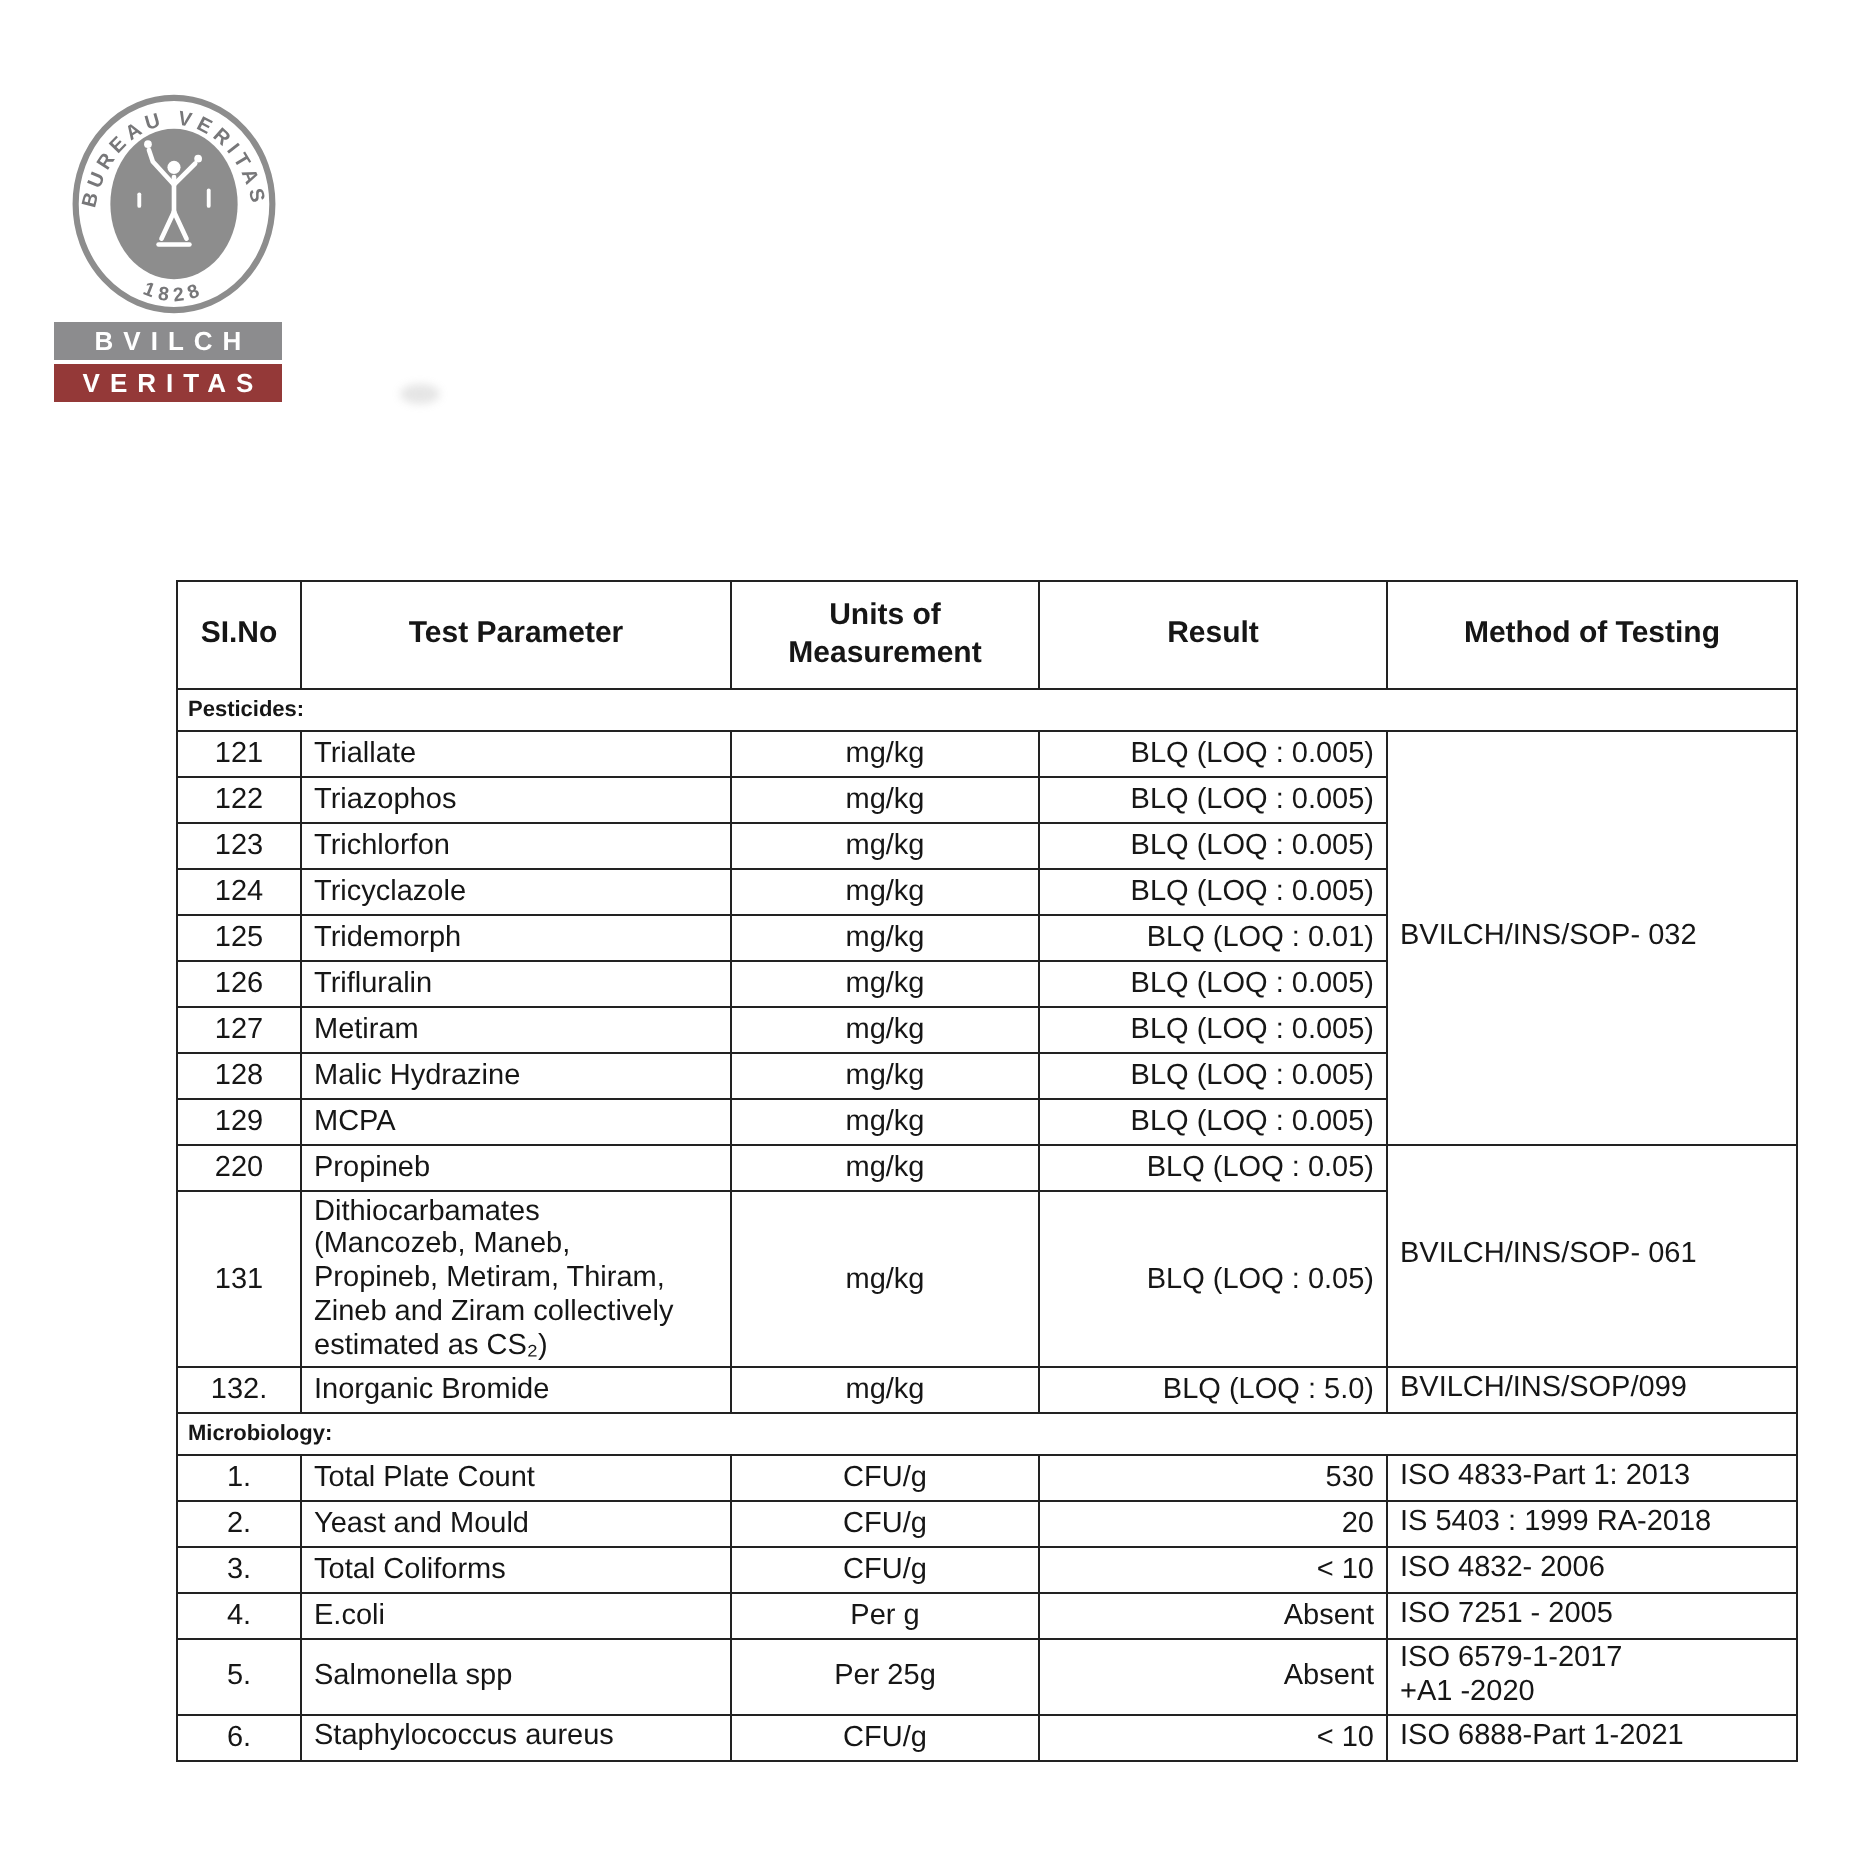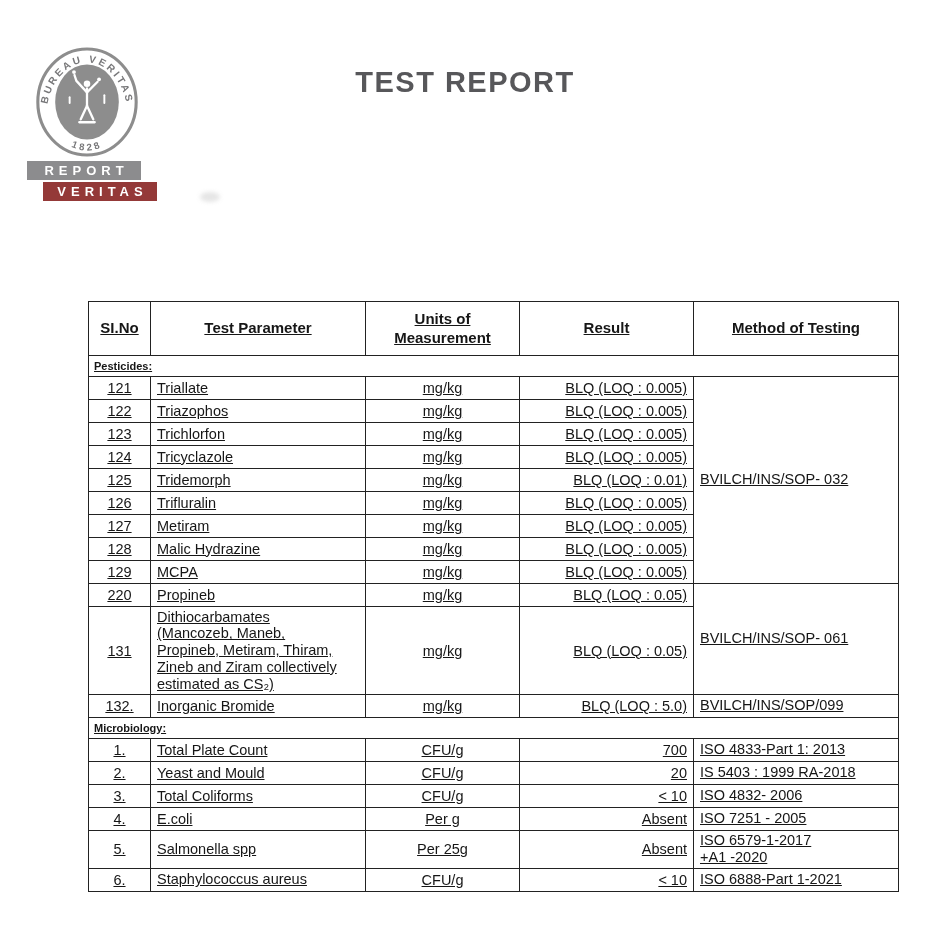--- a/index.html
+++ b/index.html
@@ -5,32 +5,32 @@
   html,body{margin:0;padding:0;background:#ffffff;}
   .page{position:relative;width:930px;height:930px;background:#ffffff;overflow:hidden;
         font-family:"Liberation Sans", sans-serif;color:#1a1a1a;}
 
   
   .logo{position:absolute;left:27px;top:45px;width:118px;}
   .emblem{display:block;margin-left:6px;width:108px;height:114px;}
   .bar{width:114px;height:19px;margin-top:2px;color:#ffffff;font-weight:bold;
        font-size:13px;letter-spacing:5px;text-align:center;line-height:19px;text-indent:5px;}
   .bar1{background:var(--bar1-bg,#8c8c8e);}
-  .bar2{background:var(--bar2-bg,#943938);margin-left:16px;}
+  .bar2{background:var(--bar2-bg,#943938);}
 
   
   .title{position:absolute;left:0;top:66px;width:930px;margin:0;text-align:center;
          font-size:29px;font-weight:bold;letter-spacing:1.5px;color:#57575a;}
 
   .smudge{position:absolute;left:200px;top:192px;width:20px;height:10px;border-radius:50%;
           background:#9a9a9a;opacity:.25;filter:blur(2px);}
 
   
-  table.report{position:absolute;left:88px;top:301px;width:810px;border-collapse:collapse;
-               table-layout:fixed;font-size:14.5px;color:#161616;text-decoration:underline;}
+  table.report{position:absolute;left:88px;top:290px;width:810px;border-collapse:collapse;
+               table-layout:fixed;font-size:14.5px;color:#161616;}
   .report th,.report td{border:1.6px solid #222222;padding:1px 6px;box-sizing:border-box;}
   .report th{height:54px;font-size:15px;font-weight:bold;text-align:center;
              vertical-align:middle;line-height:1.25;white-space:pre-line;}
   .report td{height:23px;vertical-align:middle;}
   .section-row td{font-weight:bold;font-size:11px;height:21px;padding-left:5px;}
   .c-no{text-align:center;}
   .c-param{text-align:left;padding-left:8px;white-space:pre-line;line-height:1.15;}
   .c-units{text-align:center;}
   .c-result{text-align:right;}
   .c-method{text-align:left;padding-left:8px;white-space:pre-line;line-height:1.2;}
@@ -70,25 +70,24 @@
         <path id="arcTop" d="M 14 74 A 42 56 0 0 1 98 74"></path>
         <path id="arcBottom" d="M 29 97 A 40 47 0 0 0 83 97"></path>
       </defs>
       <text class="em-text" font-size="10.5" letter-spacing="2.6">
         <textPath href="#arcTop" startOffset="50%" text-anchor="middle">BUREAU VERITAS</textPath>
       </text>
       <text class="em-text" font-size="10" letter-spacing="3">
         <textPath href="#arcBottom" startOffset="50%" text-anchor="middle">1828</textPath>
       </text>
     </svg>
-    <div class="bar bar1">REPORT</div>
+    <div class="bar bar1">BVILCH</div>
     <div class="bar bar2">VERITAS</div>
   </div>
 
-  <h1 class="title">TEST REPORT</h1>
 
   <div class="smudge"></div>
 
   <table class="report">
     <colgroup>
       <col style="width:62px">
         <col style="width:215px">
         <col style="width:154px">
       <col style="width:174px">
         <col style="width:205px">
@@ -186,21 +185,21 @@
           <td class="c-result">BLQ (LOQ : 5.0)</td>
           <td class="c-method">BVILCH/INS/SOP/099</td>
         </tr>
         <tr class="section-row">
           <td colspan="5">Microbiology:</td>
         </tr>
         <tr>
           <td class="c-no">1.</td>
           <td class="c-param">Total Plate Count</td>
           <td class="c-units">CFU/g</td>
-          <td class="c-result">700</td>
+          <td class="c-result">530</td>
           <td class="c-method">ISO 4833-Part 1: 2013</td>
         </tr>
         <tr>
           <td class="c-no">2.</td>
           <td class="c-param">Yeast and Mould</td>
           <td class="c-units">CFU/g</td>
           <td class="c-result">20</td>
           <td class="c-method">IS 5403 : 1999 RA-2018</td>
         </tr>
         <tr>

